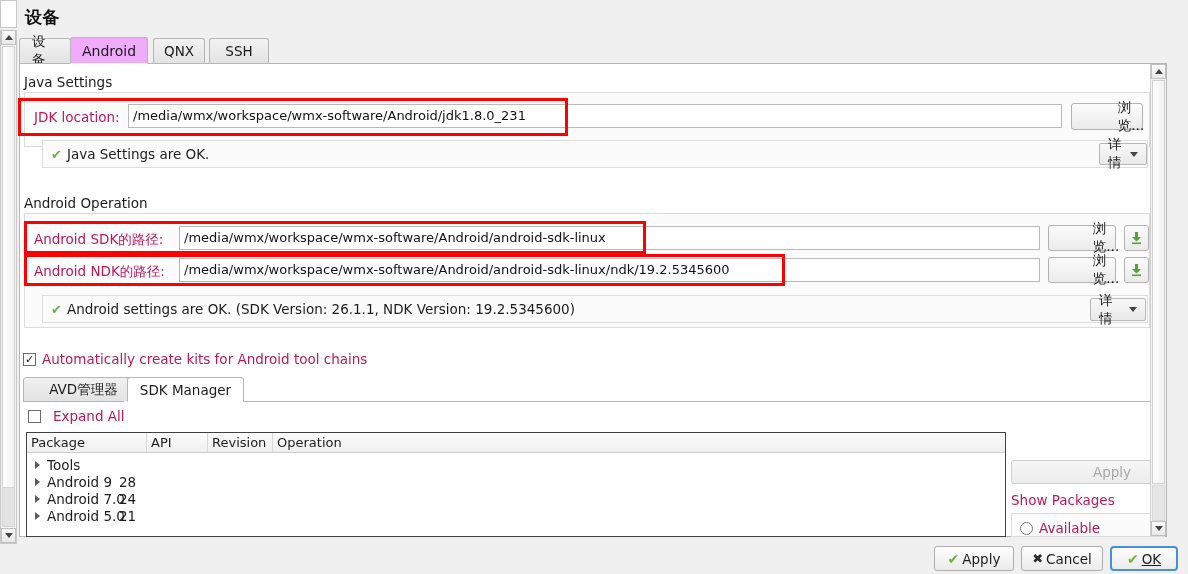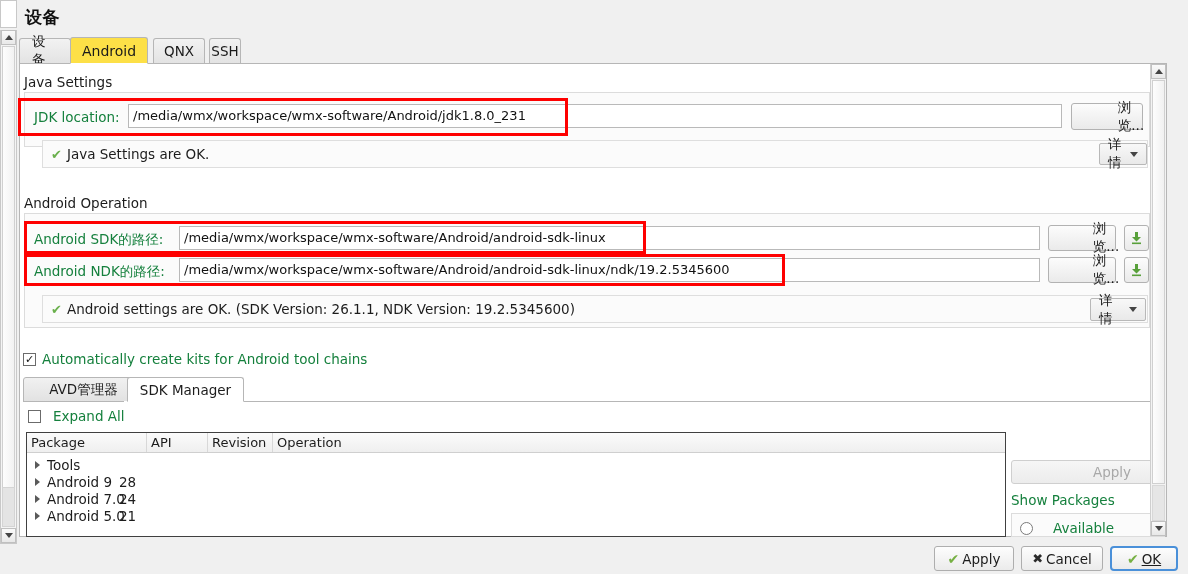--- a/index.html
+++ b/index.html
@@ -59,21 +59,21 @@
   .tab {
     position: absolute; top: 0; height: 26px;
     background: linear-gradient(#f2f2f2,#e3e3e3);
     border: 1px solid #b6b6b6;
     border-bottom: 1px solid #b0b0b0;
     display: flex; align-items: center; justify-content: center;
     padding: 0 12px; font-size: 13.5px; color: #1a1a1a;
     border-radius: 3px 3px 0 0;
   }
   .tab.active {
-    background: #fde047;
+    background: #f0abfc;
     border-bottom: 1px solid #ffffff;
     z-index: 3; font-size: 14px;
     height: 27px;
   }
 
   
   .content-panel {
     position: absolute; left: 19px; top: 63px; width: 1148px; height: 474px;
     background: #ffffff;
     border: 1px solid #b6b6b6;
@@ -82,21 +82,21 @@
   .section-label {
     position: absolute; font-size: 13.5px; color: #1b1b1b;
   }
 
   .group-box {
     position: absolute;
     border: 1px solid #dcdcdc;
     background: #fafafa;
   }
 
-  .field-label { font-size: 13.5px; color: #15803d; white-space: nowrap; }
+  .field-label { font-size: 13.5px; color: #be185d; white-space: nowrap; }
 
   .text-input {
     background: #ffffff;
     border: 1px solid #b9b9b9;
     font-family: "DejaVu Sans", "Liberation Sans", sans-serif;
     font-size: 13px;
     color: #111;
     padding: 0 4px;
     height: 24px;
     line-height: 22px;
@@ -222,21 +222,21 @@
   <div class="tabstrip">
     <div class="tab" style="left:0; width:52px;">
         <span>设备</span>
       </div>
     <div class="tab active" style="left:51px; width:78px; top:-1px;">
         <span>Android</span>
       </div>
     <div class="tab" style="left:134px; width:52px;">
         <span>QNX</span>
       </div>
-    <div class="tab" style="left:190px; width:32px;">
+    <div class="tab" style="left:190px; width:60px;">
         <span>SSH</span>
       </div>
   </div>
 
   <div class="content-panel">
 
     <div class="section-label" style="left:4px; top:10px;">Java Settings</div>
 
     <div class="group-box" style="left:4px; top:28px; width:1126px; height:55px; background:#fbfbfb;"></div>
 
@@ -352,21 +352,21 @@
           <span class="pkg-api">21</span>
         </div>
       </div>
     </div>
 
     <div class="btn disabled" style="position:absolute; left:991px; top:396px; width:154px; height:24px;">
       <span>Apply</span>
     </div>
     <div class="field-label" style="position:absolute; left:991px; top:428px;">Show Packages</div>
     <div class="group-box" style="left:991px; top:449px; width:154px; height:24px; background:#fbfbfb;"></div>
-    <div style="position:absolute; left:1000px; top:455px; display:flex; align-items:center; gap:20px; overflow:hidden; height:18px;">
+    <div style="position:absolute; left:1000px; top:455px; display:flex; align-items:center; gap:6px; overflow:hidden; height:18px;">
       <span class="radio"></span>
       <span class="field-label">Available</span>
     </div>
 
     <div class="inner-scroll">
       <div class="sb-btn" style="top:0;">
           <div class="arr arr-up"></div>
         </div>
       <div class="sb-thumb" style="top:16px; height:404px;"></div>
       <div class="sb-lower" style="top:421px; height:36px;"></div>

